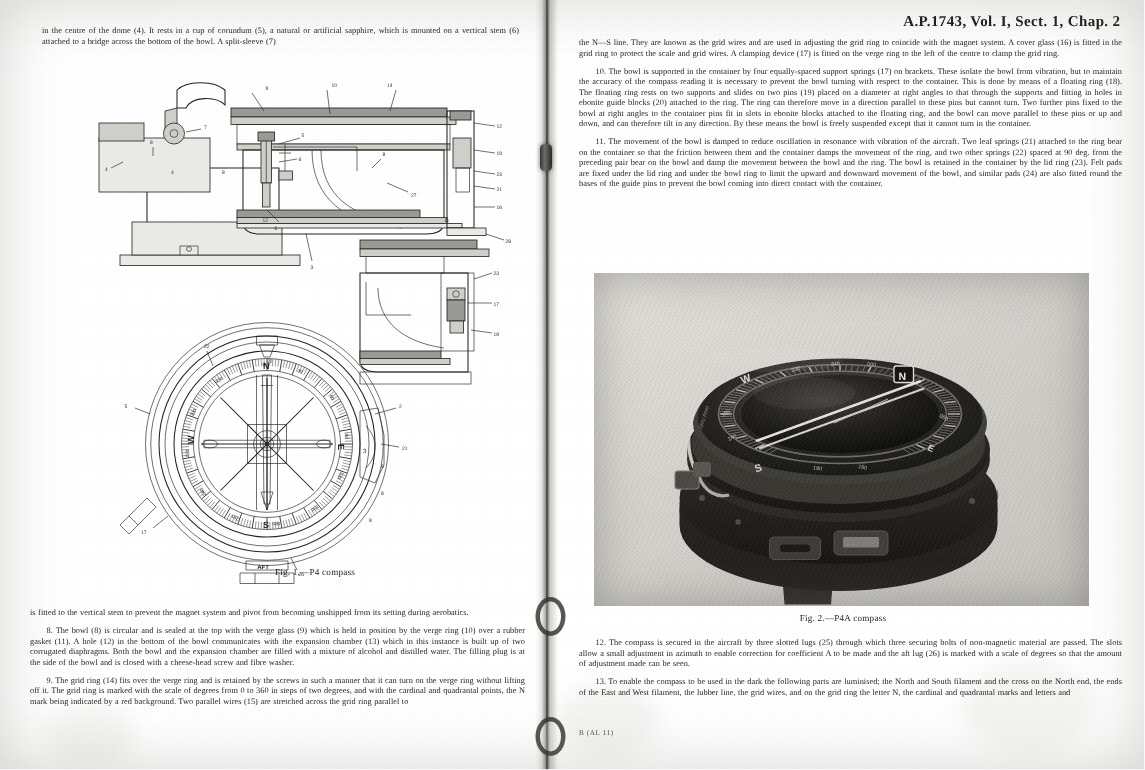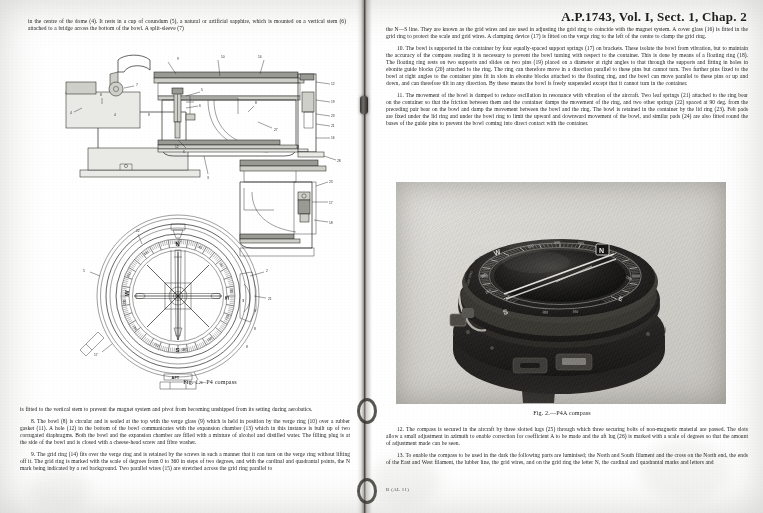--- a/index.html
+++ b/index.html
@@ -34,21 +34,21 @@
   .bindclip{position:absolute;left:360px;width:8px;height:18px;border-radius:3px;
     background:linear-gradient(90deg,#3a3835,#6f6d68 40%,#2a2826);box-shadow:0 0 3px rgba(0,0,0,.5);}
   .bindring{position:absolute;left:357px;width:14px;height:20px;border-radius:50%;
     border:3px solid rgba(40,38,35,.78);background:rgba(250,250,248,.25);}
 
   
   .col{position:absolute;top:0;}
   .col.left{left:0;width:357px;}
   .col.right{left:372px;width:391px;}
 
-  .runhead{position:absolute;right:16px;top:9px;font-size:13px;font-weight:bold;
+  .runhead{position:absolute;right:16px;top:9px;font-size:10px;font-weight:bold;
     letter-spacing:.25px;color:#1b1b1b;white-space:nowrap;}
 
   .tx{font-size:5.55px;line-height:7.0px;text-align:justify;color:#1d1d1d;
       letter-spacing:.02px;word-spacing:.25px;}
   .tx p{margin:0 0 5px 0;}
   .tx p.ind{text-indent:11px;}
 
   .lt{position:absolute;left:28px;top:18px;width:318px;}
   .lb{position:absolute;left:20px;top:406px;width:330px;}
   .rt{position:absolute;left:14px;top:16px;width:362px;}

